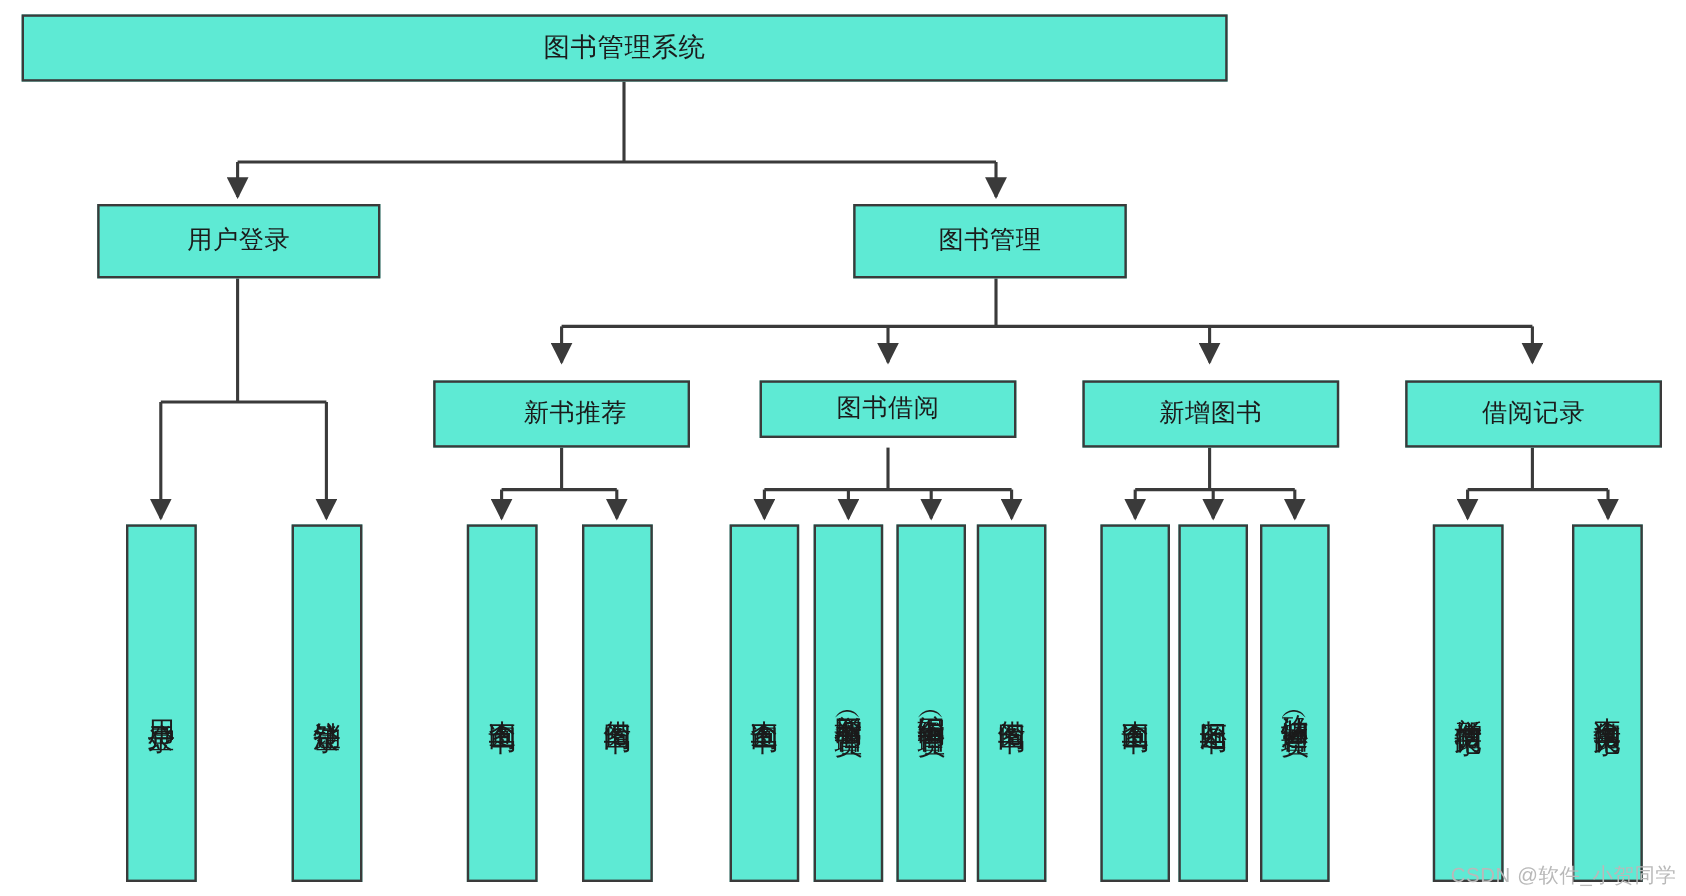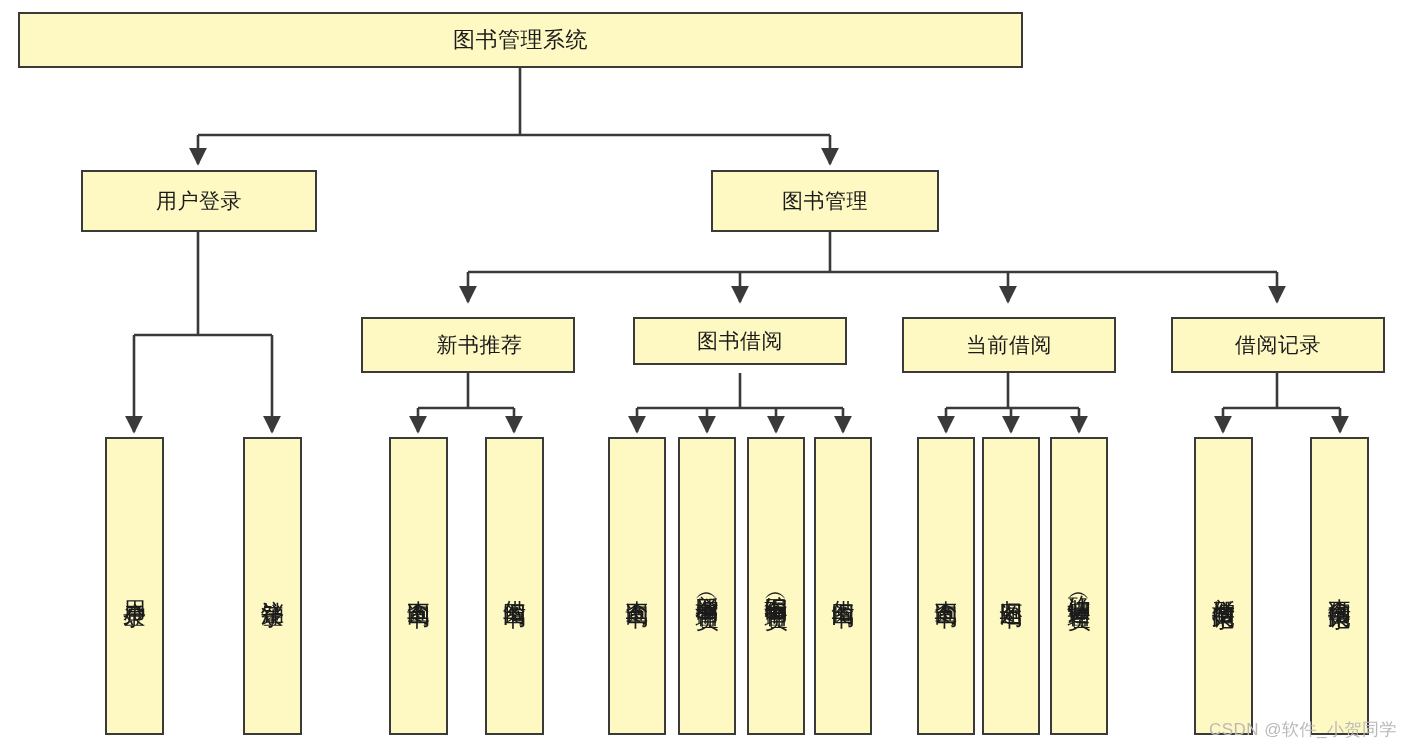--- a/index.html
+++ b/index.html
@@ -22,21 +22,21 @@
     left: 0;
     top: 0;
     width: 1405px;
     height: 747px;
     pointer-events: none;
   }
   .node {
     position: absolute;
     box-sizing: border-box;
     border: 2px solid #3a3a3a;
-    background: #fef9c3;
+    background: #5eead4;
     display: flex;
     align-items: center;
     justify-content: center;
     color: #1b1b1b;
   }
   .node .lbl {
     display: block;
     text-align: center;
     line-height: 1.18;
     letter-spacing: 0.5px;
@@ -140,21 +140,21 @@
     <span class="lbl">图书管理</span>
   </div>
 
   <div class="node horiz" style="left:361px; top:317px; width:214px; height:56px;padding-left:23px;">
     <span class="lbl">新书推荐</span>
   </div>
   <div class="node horiz" style="left:633px; top:317px; width:214px; height:48px;">
     <span class="lbl">图书借阅</span>
   </div>
   <div class="node horiz" style="left:902px; top:317px; width:214px; height:56px;">
-    <span class="lbl">当前借阅</span>
+    <span class="lbl">新增图书</span>
   </div>
   <div class="node horiz" style="left:1171px; top:317px; width:214px; height:56px;">
     <span class="lbl">借阅记录</span>
   </div>
 
   <div class="node vert" style="left:105px; top:437px; width:59px; height:298px;">
     <span class="lbl">用户登录</span>
   </div>
   <div class="node vert" style="left:243px; top:437px; width:59px; height:298px;">
     <span class="lbl">注销登录</span>

